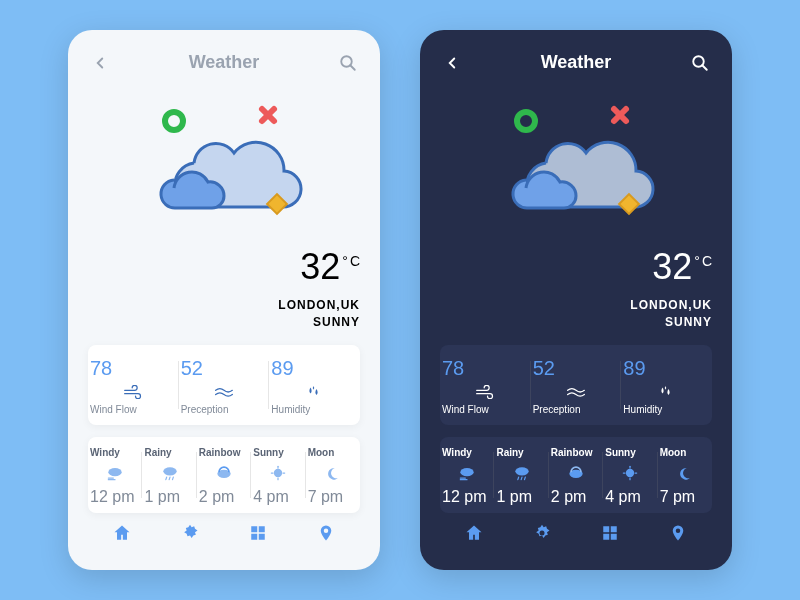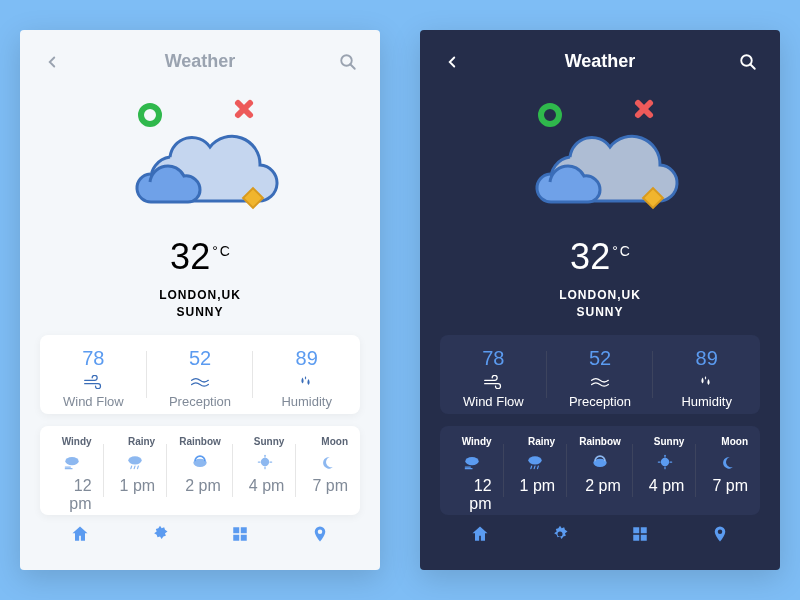--- a/index.html
+++ b/index.html
@@ -1,42 +1,42 @@
 <!DOCTYPE html>
 <html><head>
 <meta charset="utf-8">
 <style>
 *{margin:0;padding:0;box-sizing:border-box;font-family:-apple-system,BlinkMacSystemFont,Segoe UI,sans-serif}
 body{background:#7ebdf5;width:800px;height:600px;display:flex;justify-content:center;align-items:center;gap:40px}
-.phone{width:360px;height:540px;border-radius:4px;padding:18px 20px;box-shadow:0 8px 30px rgba(0,0,0,0.15);display:flex;flex-direction:column}
+.phone{width:312px;height:540px;border-radius:24px;padding:18px 20px;box-shadow:0 8px 30px rgba(0,0,0,0.15);display:flex;flex-direction:column}
 .light{background:#f4f7fa}
 .dark{background:#252d4a;color:#fff}
 .header{display:flex;align-items:center;justify-content:space-between;height:30px}
 .title{font-size:18px;font-weight:600}
 .light .title{color:#9aa3b0}
 .back,.search{width:24px;height:24px;display:flex;align-items:center;justify-content:center;cursor:pointer}
 .hero{height:160px;display:flex;justify-content:center;align-items:center;position:relative;margin-top:8px}
-.temp-row{text-align:center;margin-top:6px}
+.temp-row{text-align:right;margin-top:6px}
 .temp{font-size:36px;font-weight:400}
 .deg{font-size:14px;vertical-align:super;margin-left:2px}
 .loc{font-size:12px;letter-spacing:1px;margin-top:10px;font-weight:600}
 .cond{font-size:12px;letter-spacing:1px;margin-top:3px;font-weight:600}
 .stats{display:flex;margin-top:16px;border-radius:8px;overflow:hidden}
 .light .stats{background:#fff;box-shadow:0 2px 8px rgba(0,0,0,0.05)}
 .dark .stats{background:#2c3556}
-.stat{flex:1;text-align:center;padding:12px 2px;position:relative}
+.stat{flex:1;padding:12px 2px;position:relative}
 .stat:not(:last-child)::after{content:"";position:absolute;right:0;top:20%;height:60%;width:1px;background:rgba(128,128,128,0.2)}
 .stat-val{font-size:20px;color:#5b9bf0;font-weight:500}
 .stat-icon{height:16px;margin:4px 0;display:flex;justify-content:center;align-items:center}
-.stat-label{font-size:13px}
+.stat-label{font-size:10px}
 .light .stat-label{color:#808a98}
 .forecast{display:flex;margin-top:12px;border-radius:8px;overflow:hidden}
 .light .forecast{background:#fff;box-shadow:0 2px 8px rgba(0,0,0,0.05)}
 .dark .forecast{background:#2c3556}
-.fc{flex:1;text-align:right;padding:10px 12px;position:relative}
+.fc{flex:1;text-align:left;padding:10px 2px;position:relative}
 .fc:not(:last-child)::after{content:"";position:absolute;right:0;top:20%;height:60%;width:1px;background:rgba(128,128,128,0.2)}
 .fc-name{font-size:10px;font-weight:600}
 .light .fc-name{color:#5a6475}
 .fc-icon{height:20px;margin:5px 0;display:flex;justify-content:center;align-items:center}
 .fc-time{font-size:16px}
 .light .fc-time{color:#808a98}
 .nav{margin-top:auto;display:flex;justify-content:space-around;align-items:center;height:40px}
 .nav-item{width:22px;height:22px;display:flex;justify-content:center;align-items:center;cursor:pointer}
 .light svg.ico{stroke:#9aa3b0}
 .dark svg.ico{stroke:#fff}

